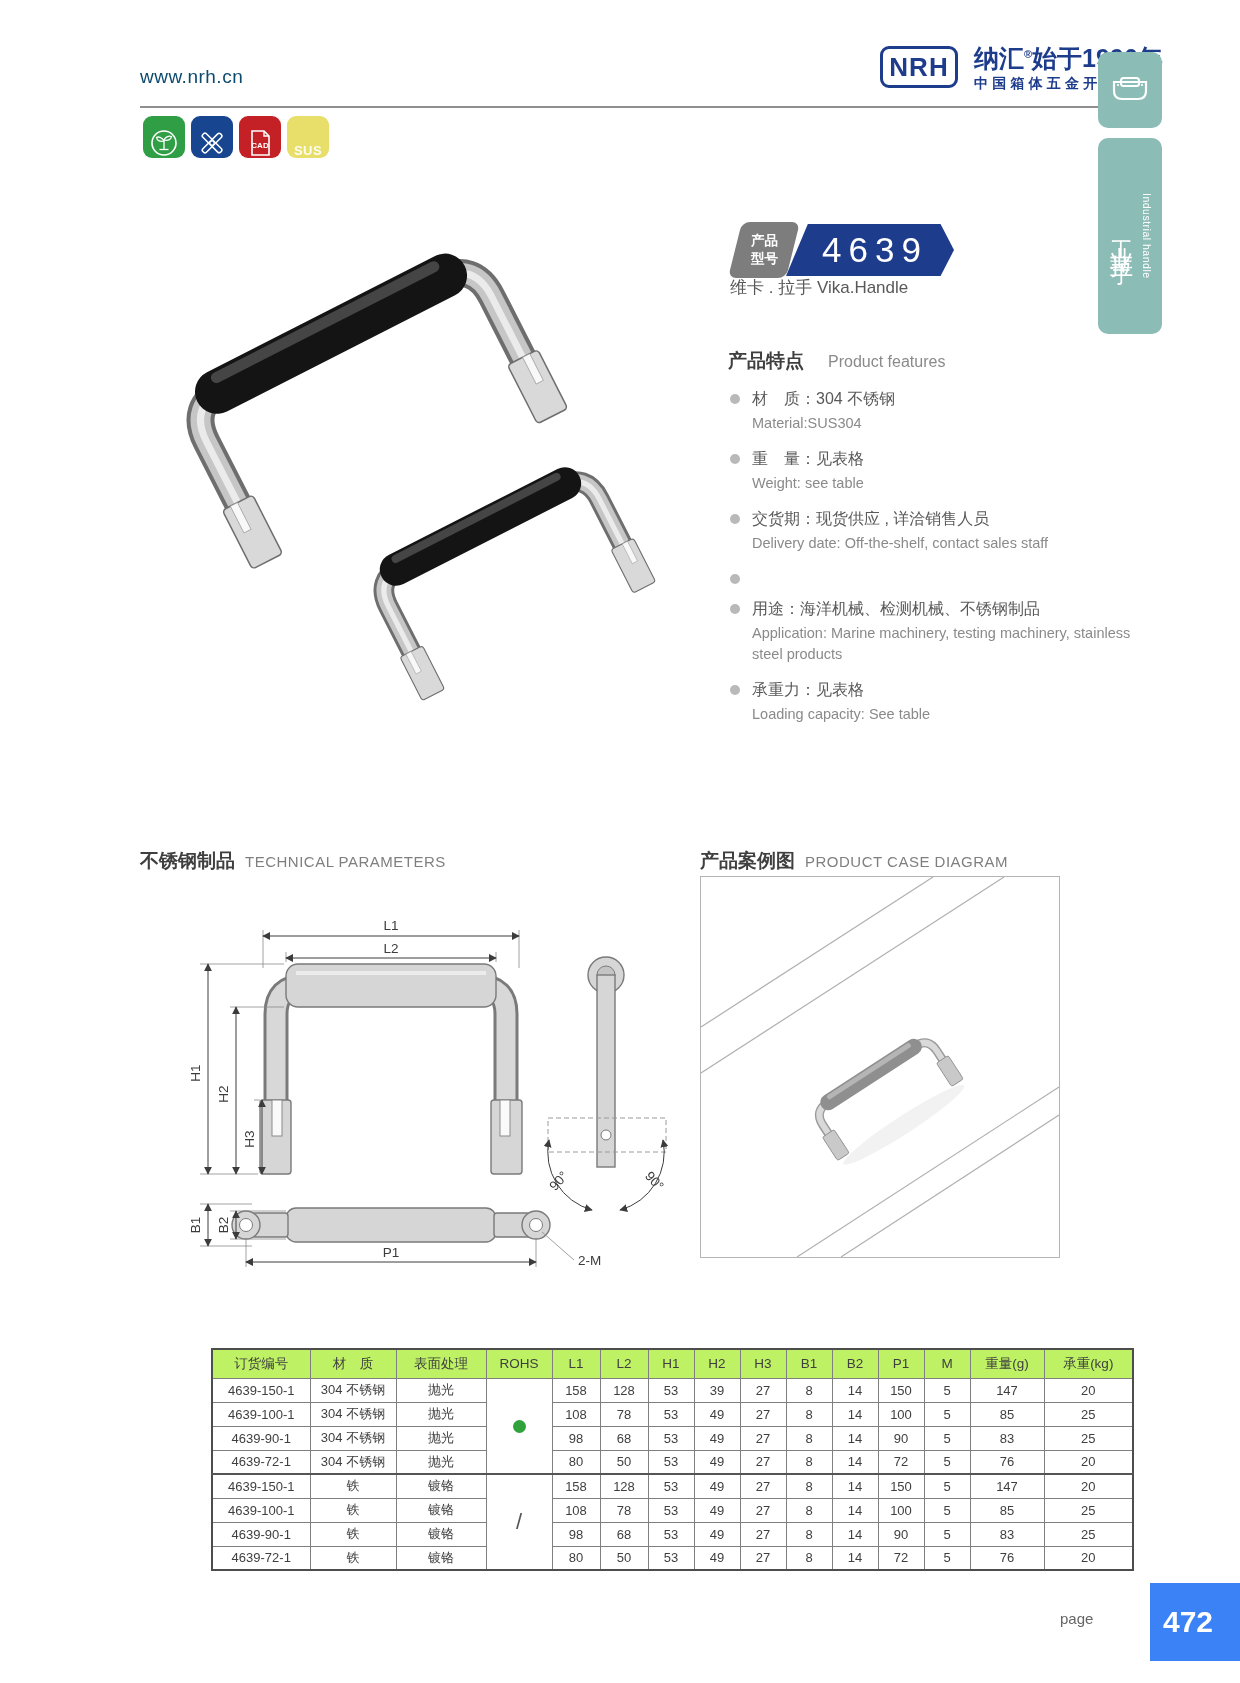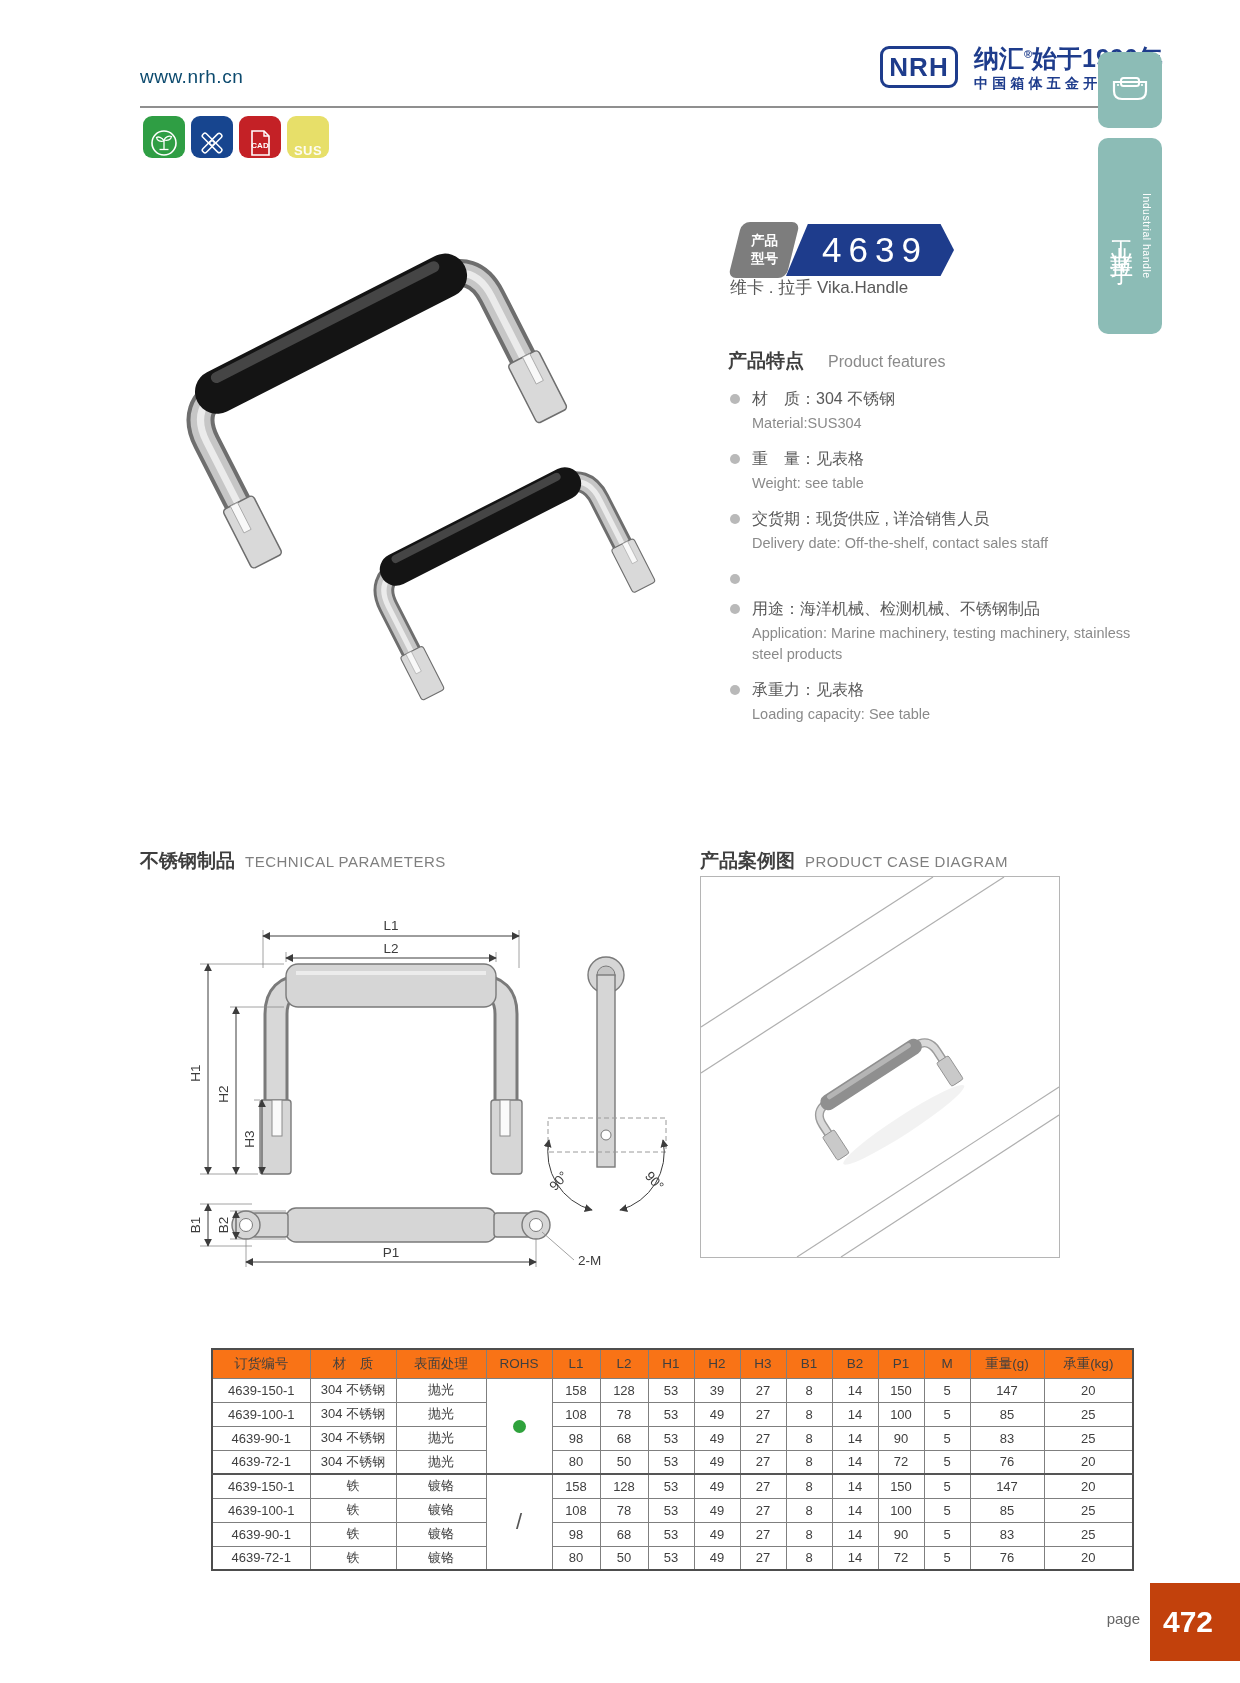--- a/index.html
+++ b/index.html
@@ -69,29 +69,29 @@
   .slot { fill:#fafafa; stroke:#8a8a8a; stroke-width:1; }
   .dim  { stroke:#3c3c3c; stroke-width:1; fill:none; }
   .ext  { stroke:#8a8a8a; stroke-width:.8; }
   .dashedp { fill:none; stroke:#9a9a9a; stroke-width:1; stroke-dasharray:5 3; }
   .sketch { stroke:#b0b0b0; stroke-width:1.2; fill:none; }
 
   
   .spec-table { position:absolute; left:211px; top:1348px; border-collapse:collapse; table-layout:fixed; width:921px;
                 border:2px solid #4d4d4d; font-size:13px; color:#3f3f3f; }
   .spec-table th, .spec-table td { border:1px solid #7f7f7f; text-align:center; padding:0; overflow:hidden; white-space:nowrap; }
-  .spec-table th { background:#f97316; height:29px; font-weight:normal; font-size:13.5px; }
+  .spec-table th { background:#bef264; height:29px; font-weight:normal; font-size:13.5px; }
   .spec-table td { height:24px; background:#fff; }
   .spec-table tr.group-start td { border-top:2px solid #555; }
   .rohs-dot { display:inline-block; width:13px; height:13px; border-radius:50%; background:#2fa23c; vertical-align:middle; }
   .rohs-slash { font-size:22px; color:#555; font-weight:300; }
 
   
-  .footer-page-label { position:absolute; left:1060px; top:1610px; width:80px; text-align:right; font-size:15px; color:#666; }
-  .footer-num { position:absolute; left:1150px; top:1583px; width:90px; height:78px; background:#c2410c;
+  .footer-page-label { position:absolute; left:1060px; top:1610px; width:80px; text-align:left; font-size:15px; color:#666; }
+  .footer-num { position:absolute; left:1150px; top:1583px; width:90px; height:78px; background:#3b82f6;
                 display:flex; align-items:center; }
   .footer-num .n { color:#fff; font-size:30px; font-weight:bold; padding-left:13px; }
 </style>
 </head>
 <body>
 
 <div class="page">
 
   <div class="site-url">www.nrh.cn</div>
   <div class="header-rule"></div>

